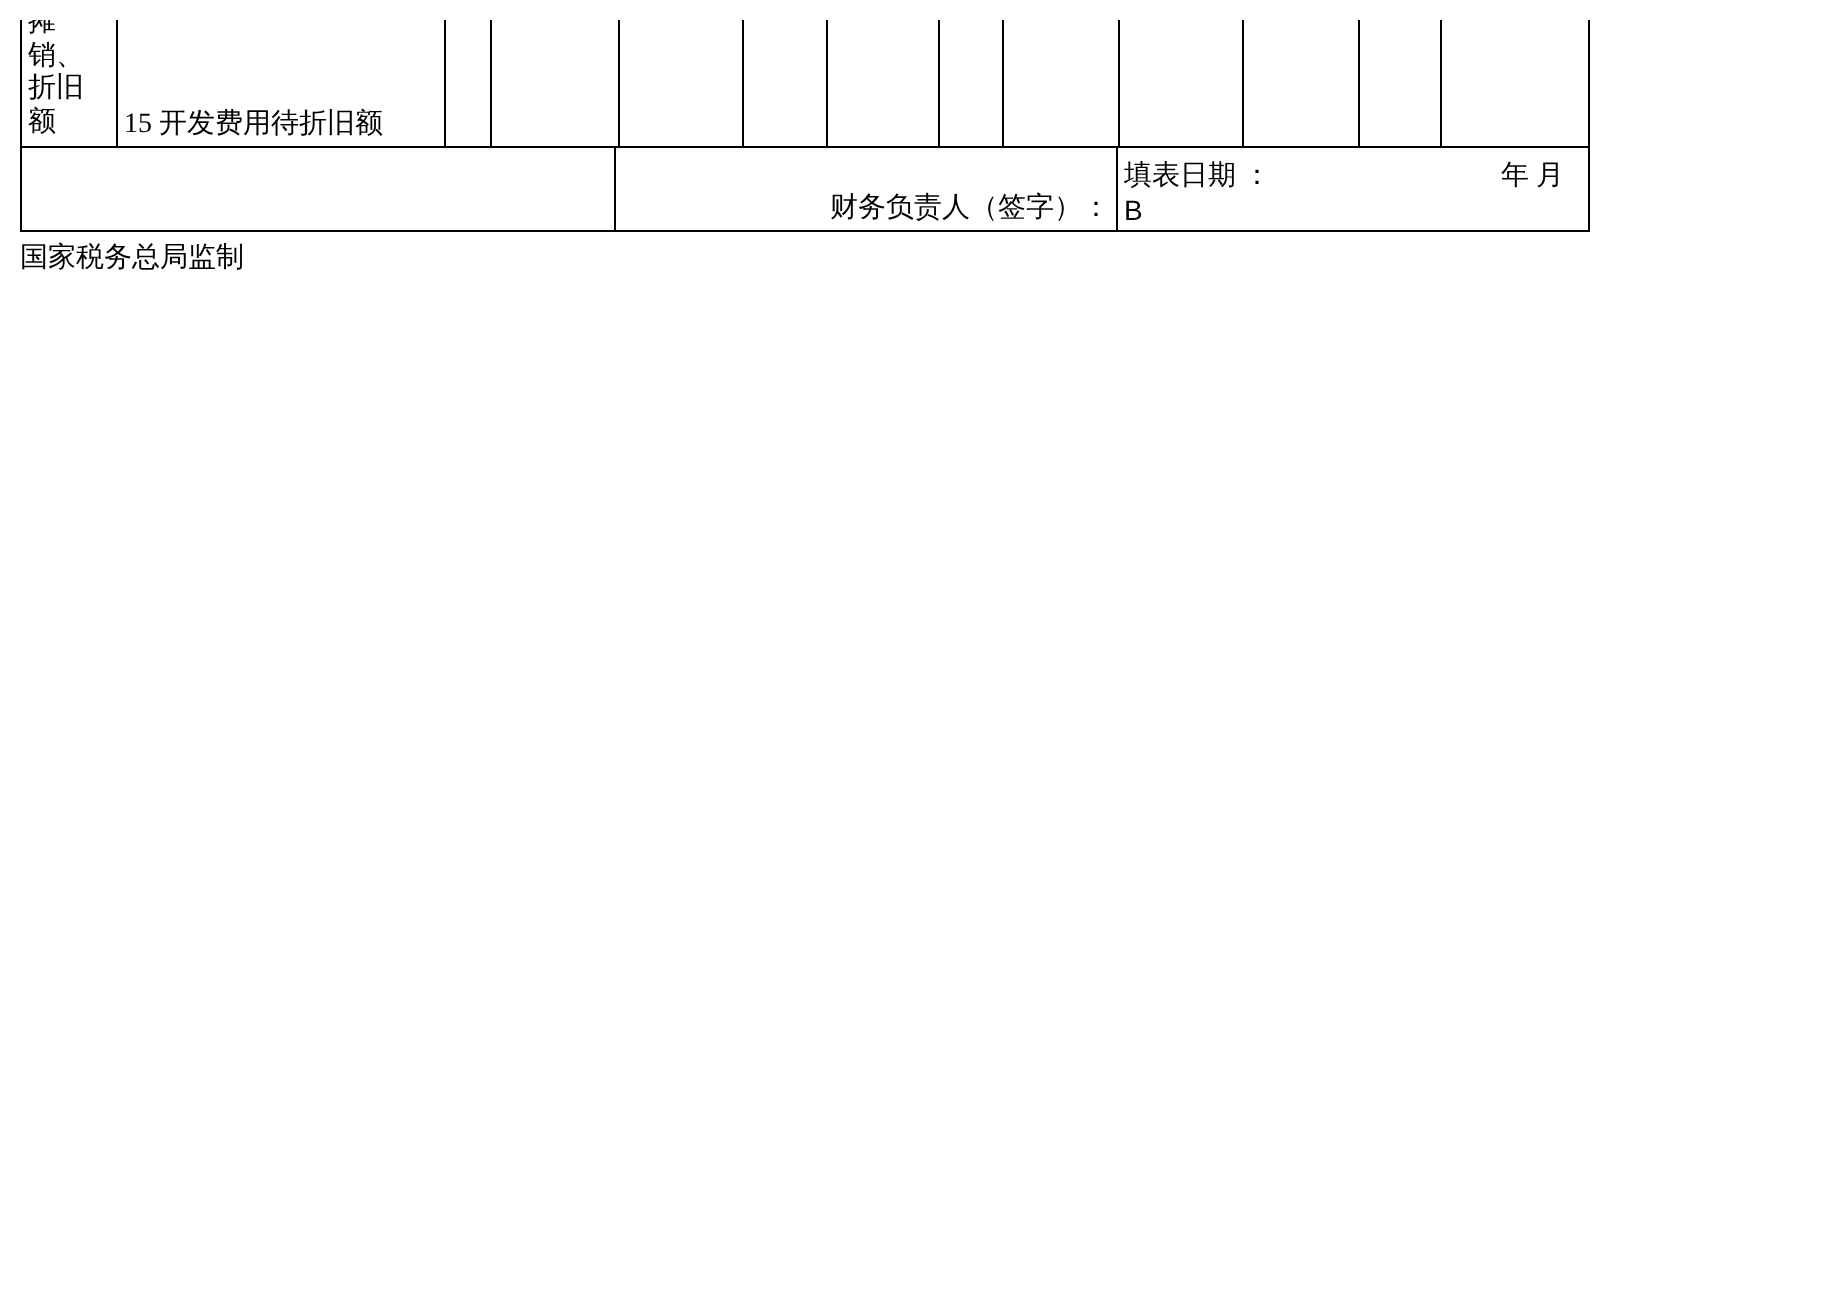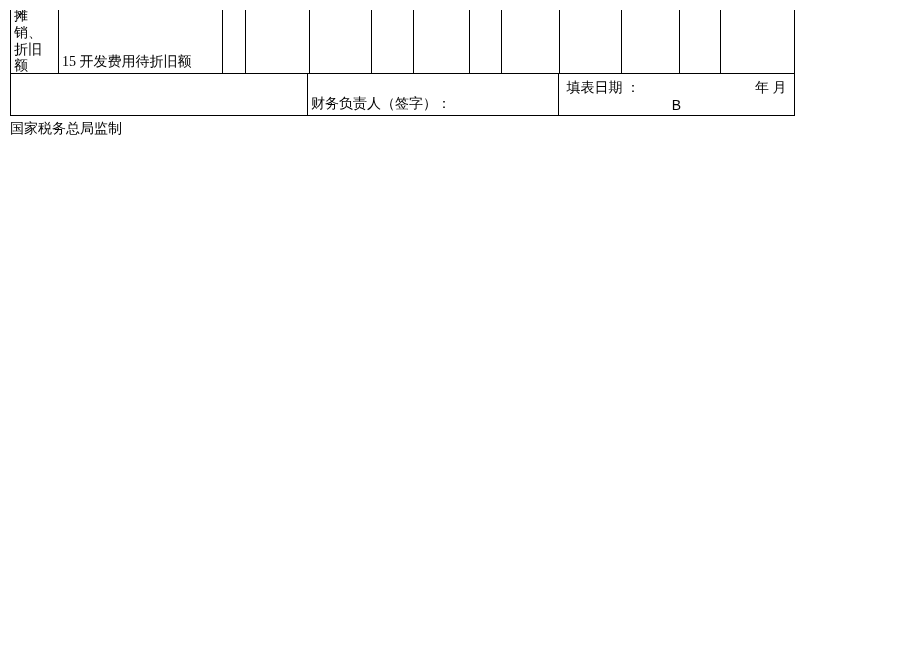--- a/index.html
+++ b/index.html
@@ -30,22 +30,23 @@
       justify-content: flex-start;
       padding: 2px 3px;
       overflow: hidden;
     }
     .row-top .cell {
       border-top: none;
       height: 64px;
     }
     .row-bottom .cell {
       height: 42px;
+      justify-content: flex-end;
     }
-    .c1 { width: 48px; align-items: center; }
+    .c1 { width: 48px; }
     .c2 { width: 164px; }
     .c3 { width: 23px; }
     .c4 { width: 64px; }
     .c5 { width: 62px; }
     .c6 { width: 42px; }
     .c7 { width: 56px; }
     .c8 { width: 32px; }
     .c9 { width: 58px; }
     .c10 { width: 62px; }
     .c11 { width: 58px; }
@@ -90,21 +91,21 @@
     <div class="cell c10"></div>
     <div class="cell c11"></div>
     <div class="cell c12"></div>
     <div class="cell c13"></div>
   </div>
   <div class="row row-bottom">
     <div class="cell footer-left"></div>
     <div class="cell footer-mid">
       <span>财务负责人（签字）：</span>
     </div>
-    <div class="cell footer-right" style="flex-direction:column;align-items:center;justify-content:flex-end;">
+    <div class="cell footer-right" style="flex-direction:column;align-items:flex-start;justify-content:flex-end;">
       <div class="date-label">
         <span>填表日期</span>
         <span>：</span>
         <span class="date-gap"></span>
         <span>年 月</span>
       </div>
       <div style="font-family:Arial,sans-serif;">B</div>
     </div>
   </div>
 </div>

